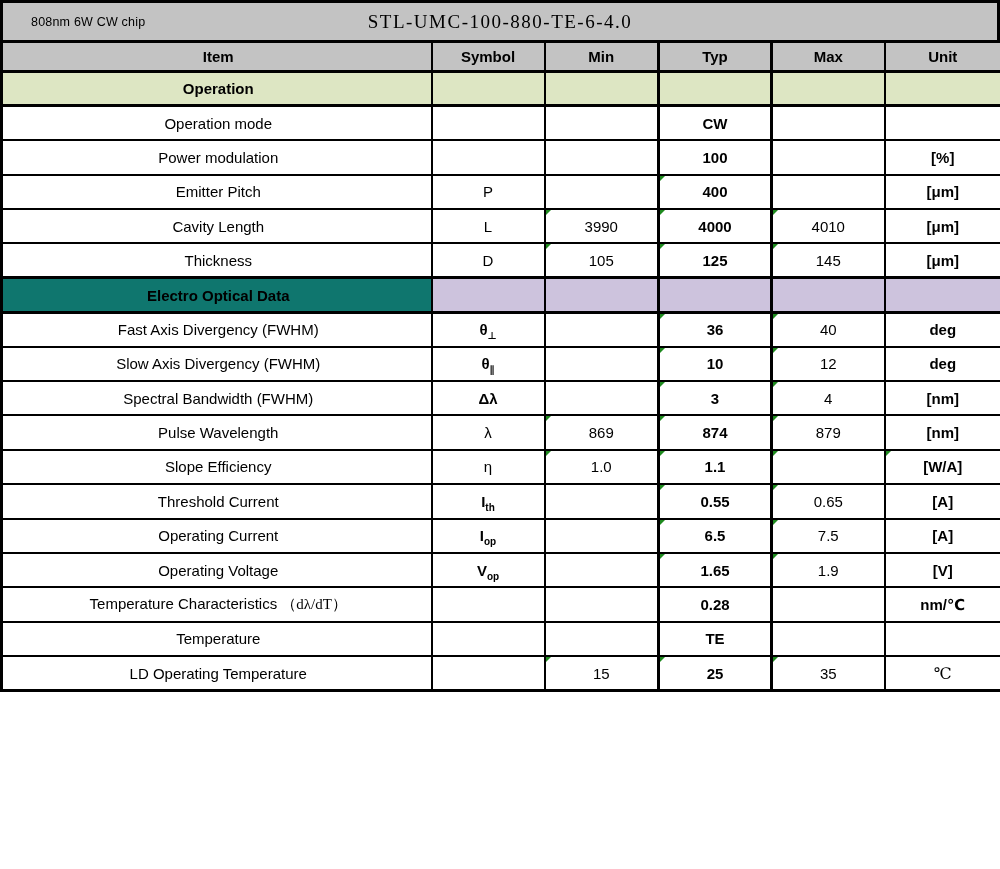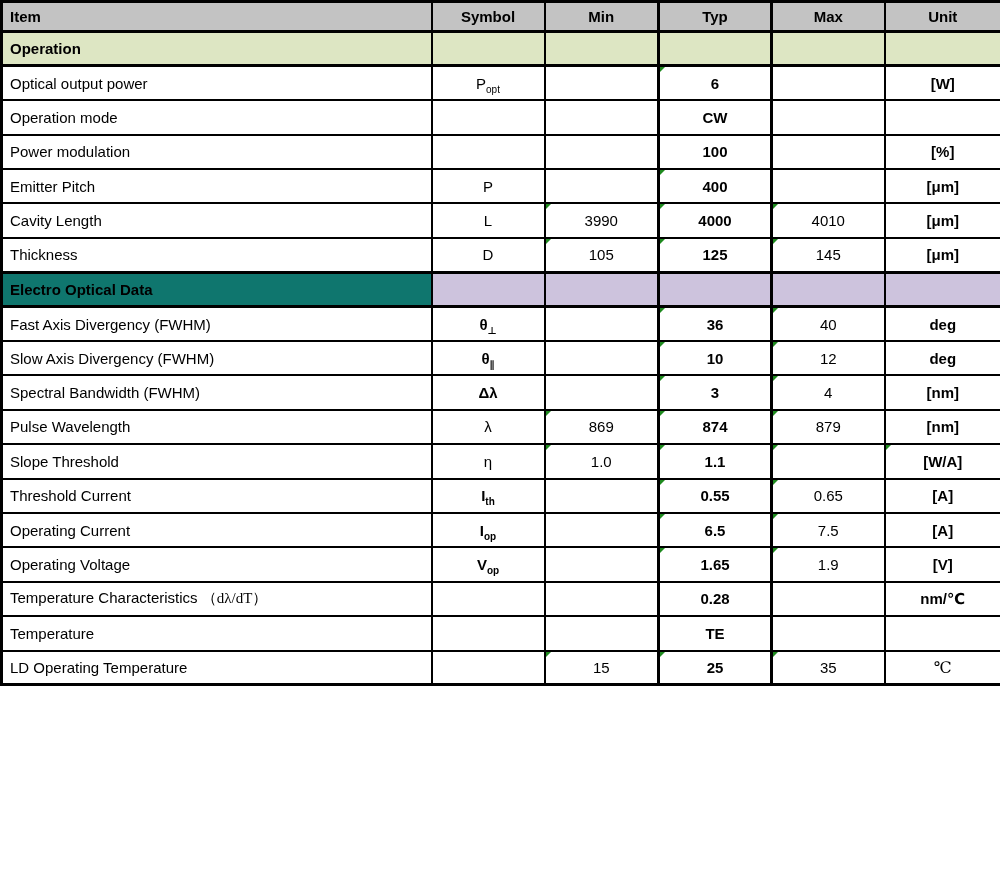--- a/index.html
+++ b/index.html
@@ -58,21 +58,21 @@
     vertical-align: middle;
     font-size: 15px;
   }
   thead tr { height: 30px; }
   tbody tr { height: 34.4px; }
   thead th {
     background: var(--header-row-bg, #c3c3c3);
     font-weight: bold;
     border-bottom-width: 3px;
   }
-  th.item, td.item { text-align: left; padding-left: 7px; }
+  th.item, td.item { text-align: center; padding-left: 7px; }
   
   th:nth-child(4), td:nth-child(4) { border-left-width: 3px; border-right-width: 3px; }
   tr.section td { border-top-width: 3px; border-bottom-width: 3px; }
   tr.section td.item { font-weight: bold; }
   td.typ { font-weight: bold; }
   td.unit { font-weight: bold; }
   td.unit.serif {
     font-weight: normal;
     font-family: "Liberation Serif", "DejaVu Serif", serif;
     font-size: 16px;
@@ -89,20 +89,24 @@
     top: 0; left: 0;
     width: 0; height: 0;
     border-top: 5px solid var(--marker-color, #1e8a1e);
     border-right: 5px solid transparent;
   }
 </style>
 </head>
 <body>
 
 <div class="sheet">
+  <div class="title-bar">
+    <span class="chip-label">808nm 6W CW chip</span>
+    <span class="part-number">STL-UMC-100-880-TE-6-4.0</span>
+  </div>
   <table>
     <colgroup>
       <col style="width:430px">
       <col style="width:113px">
       <col style="width:114px">
       <col style="width:113px">
       <col style="width:113px">
       <col style="width:117px">
     </colgroup>
     <thead>
@@ -118,28 +122,20 @@
     <tbody id="table-body">
         <tr class="section">
           <td class="item" style="background: rgb(221, 230, 195);">Operation</td>
           <td style="background: rgb(221, 230, 195);"></td>
           <td style="background: rgb(221, 230, 195);"></td>
           <td style="background: rgb(221, 230, 195);"></td>
           <td style="background: rgb(221, 230, 195);"></td>
           <td style="background: rgb(221, 230, 195);"></td>
         </tr>
         <tr>
-          <td class="item">Optical output power</td>
-          <td class="symbol">P<sub>opt</sub></td>
-          <td class="min"></td>
-          <td class="typ">6<span class="comment-mark"></span></td>
-          <td class="max"></td>
-          <td class="unit">[W]</td>
-        </tr>
-        <tr>
           <td class="item">Operation mode</td>
           <td class="symbol"></td>
           <td class="min"></td>
           <td class="typ">CW</td>
           <td class="max"></td>
           <td class="unit"></td>
         </tr>
         <tr>
           <td class="item">Power modulation</td>
           <td class="symbol"></td>
@@ -206,21 +202,21 @@
         </tr>
         <tr>
           <td class="item">Pulse Wavelength</td>
           <td class="symbol">λ</td>
           <td class="min">869<span class="comment-mark"></span></td>
           <td class="typ">874<span class="comment-mark"></span></td>
           <td class="max">879<span class="comment-mark"></span></td>
           <td class="unit">[nm]</td>
         </tr>
         <tr>
-          <td class="item">Slope Threshold</td>
+          <td class="item">Slope Efficiency</td>
           <td class="symbol">η</td>
           <td class="min">1.0<span class="comment-mark"></span></td>
           <td class="typ">1.1<span class="comment-mark"></span></td>
           <td class="max">
             <span class="comment-mark"></span>
           </td>
           <td class="unit">[W/A]<span class="comment-mark"></span></td>
         </tr>
         <tr>
           <td class="item">Threshold Current</td>

